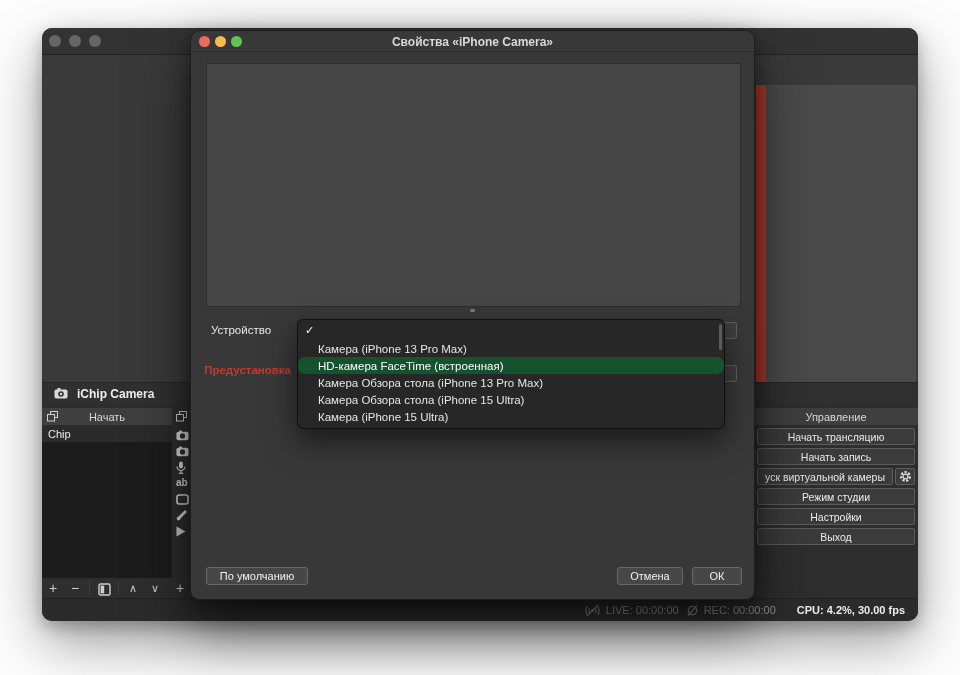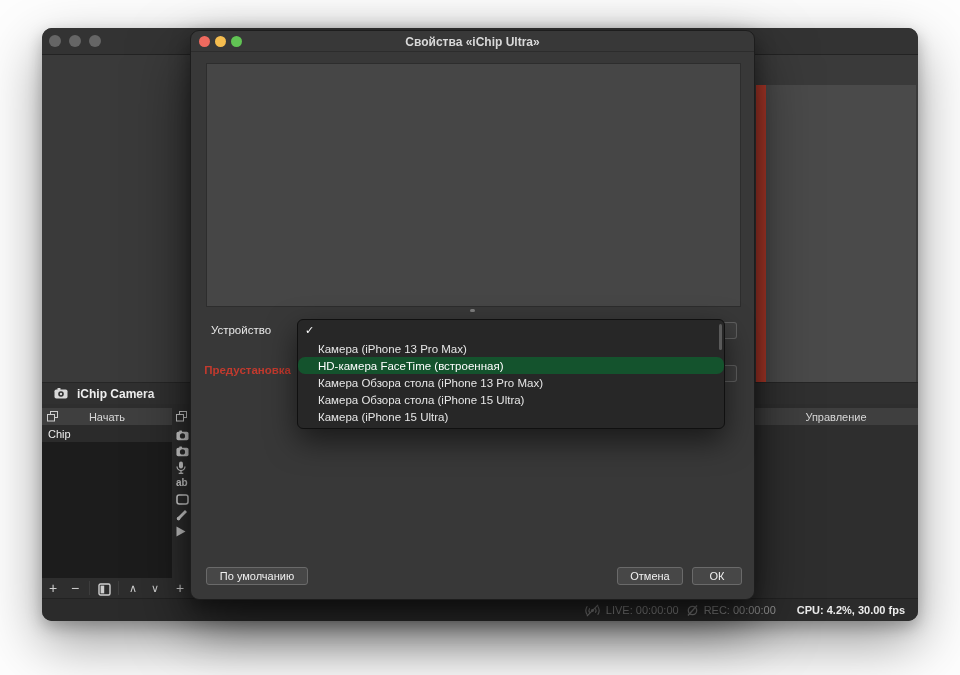--- a/index.html
+++ b/index.html
@@ -217,20 +217,36 @@
               <polygon points="0.5,0.5 9.5,5.5 0.5,10.5" fill="#c9c9c9"></polygon>
             </svg>
           </span>
         </div>
         <div class="sources-plus">+</div>
       </div>
 
       <div class="controls-panel">
         <div class="panel-header">
           <span>Управление</span>
+        </div>
+        <div class="controls-body">
+          <div class="ctl-btn">Начать трансляцию</div>
+          <div class="ctl-btn">Начать запись</div>
+          <div class="ctl-row">
+            <div class="ctl-btn vcam">уск виртуальной камеры</div>
+            <div class="ctl-btn gear">
+              <svg width="13" height="13" viewBox="0 0 14 14">
+                <circle cx="7" cy="7" r="4.6" fill="none" stroke="#d8d8d8" stroke-width="2.6" stroke-dasharray="2.4 1.6"></circle>
+                <circle cx="7" cy="7" r="2.6" fill="#3b3b3b" stroke="#d8d8d8" stroke-width="1.3"></circle>
+              </svg>
+            </div>
+          </div>
+          <div class="ctl-btn">Режим студии</div>
+          <div class="ctl-btn">Настройки</div>
+          <div class="ctl-btn">Выход</div>
         </div>
       </div>
     </div>
 
     <div class="mw-statusbar">
       <span class="status-group">
         <span>
           <svg width="17" height="13" viewBox="0 0 18 14">
             <path d="M3.4 2.4 A8 8 0 0 0 3.4 11.6" fill="none" stroke="#8a8a8a" stroke-width="1.2"></path>
             <path d="M5.9 4.6 A4.5 4.5 0 0 0 5.9 9.4" fill="none" stroke="#8a8a8a" stroke-width="1.2"></path>
@@ -253,21 +269,21 @@
       </span>
       <span class="cpu-text">CPU: 4.2%, 30.00 fps</span>
     </div>
   </div>
 
   <div class="dialog">
     <div class="dlg-titlebar">
       <span class="dlg-dot" style="background:#EE6A5F;"></span>
       <span class="dlg-dot" style="background:#F5BD4F;"></span>
       <span class="dlg-dot" style="background:#61C454;"></span>
-      <span class="dlg-title">Свойства «iChip Ultra»</span>
+      <span class="dlg-title">Свойства «iPhone Camera»</span>
     </div>
 
     <div class="dlg-preview"></div>
     <div class="resize-dot"></div>
 
     <div class="field-label device">Устройство</div>
     <div class="field-label preset" style="color:#C23A2E;">Предустановка</div>
 
     <div class="combo-frag" style="left:533px; top:291px;"></div>
     <div class="combo-frag" style="left:533px; top:334px;"></div>

